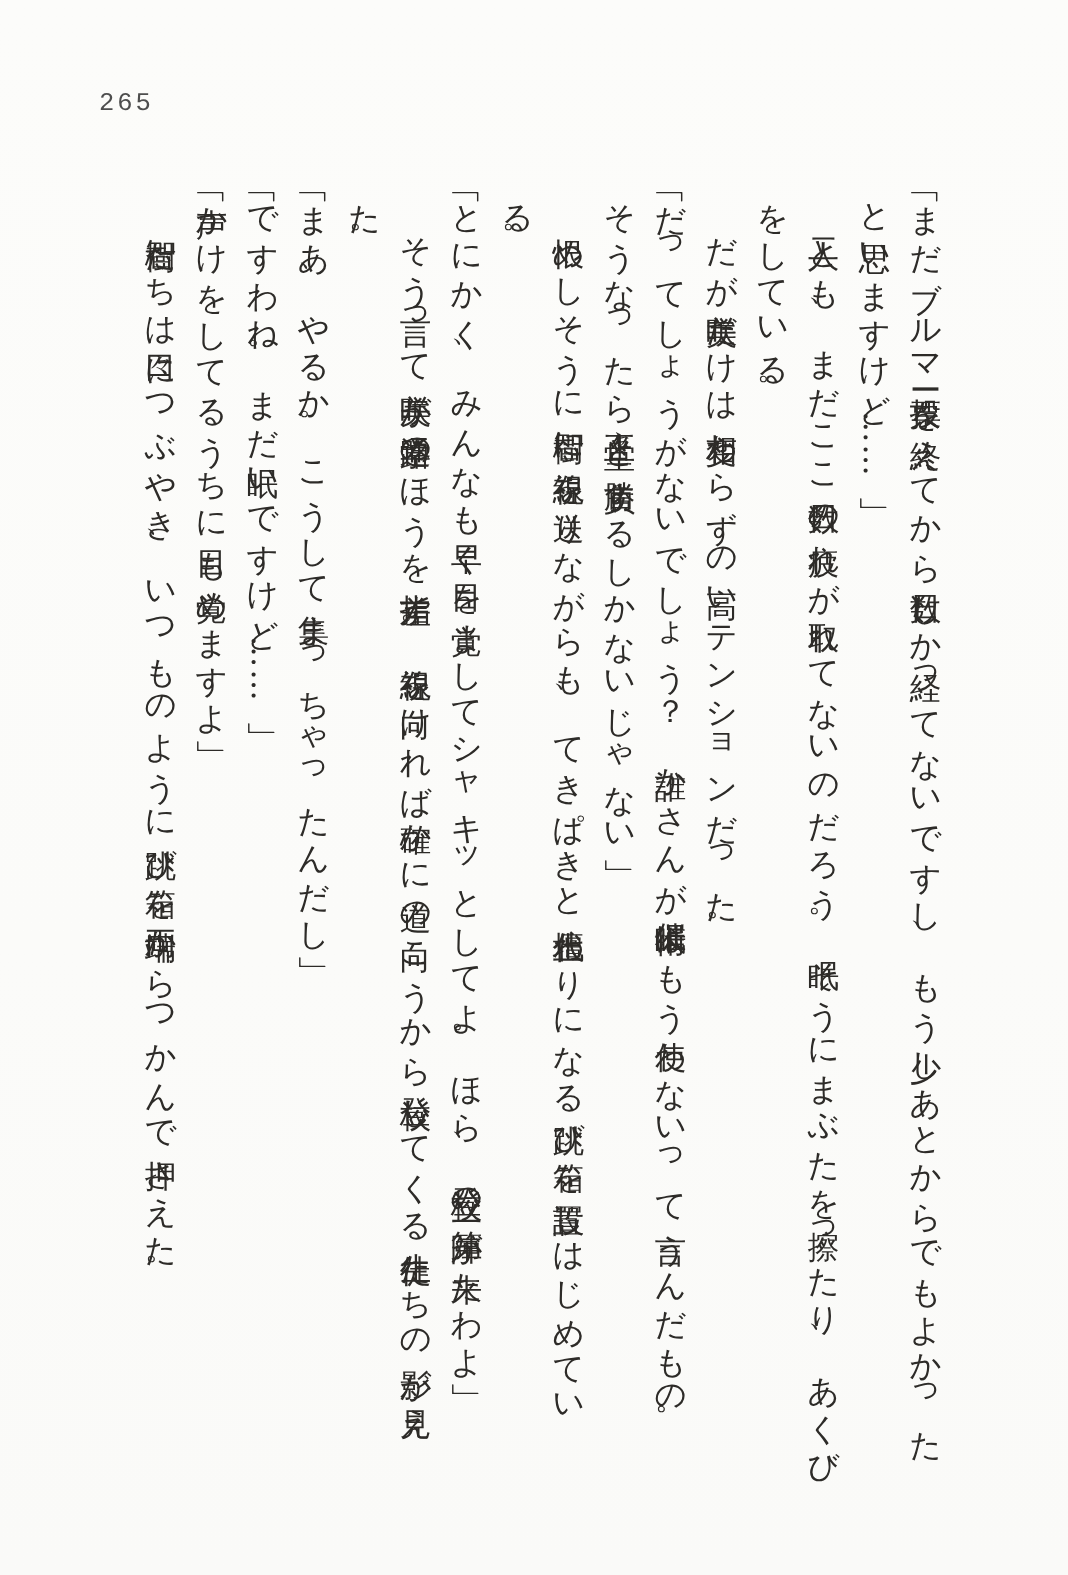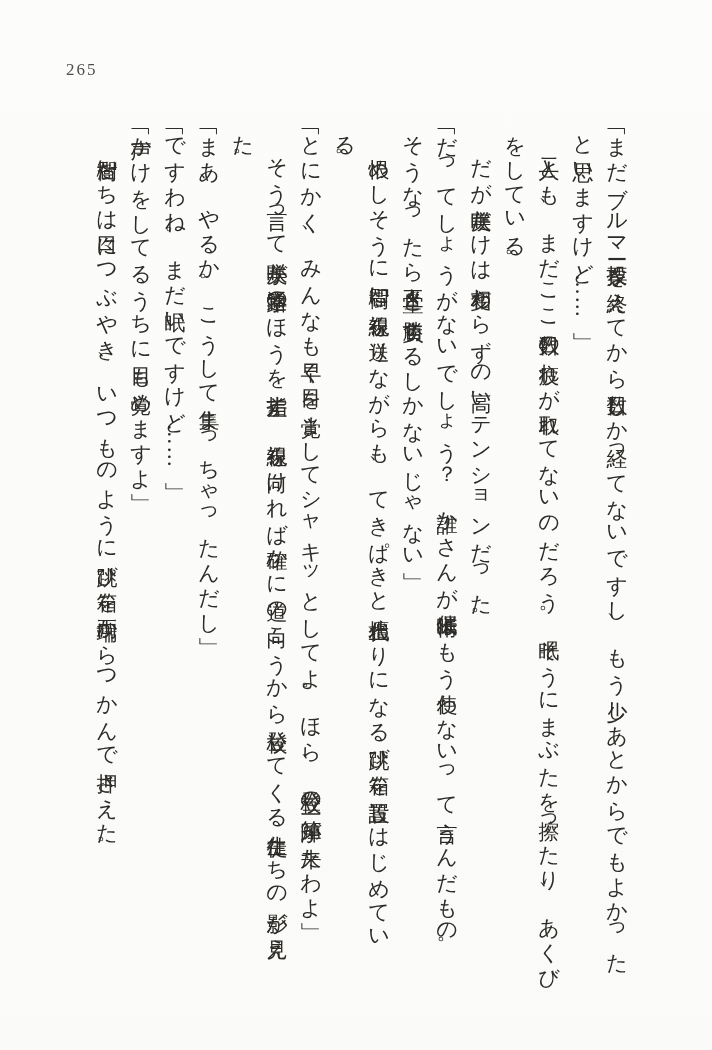--- a/index.html
+++ b/index.html
@@ -19,21 +19,21 @@
     inset: 0;
     background: linear-gradient(180deg, #fcfcfa 0%, #fbfbf9 60%, #fafaf8 100%);
   }
   .page-number {
     position: absolute;
     top: 60px;
     left: 66px;
     font-size: 17px;
     color: #4e4e4e;
     letter-spacing: 2px;
-    font-family: Liberation Serif, serif;
+    font-family: Liberation Mono, monospace;
   }
   .text-block {
     position: absolute;
     top: 121px;
     right: 78px;
     height: 858px;
     width: 584px;
     writing-mode: vertical-rl;
     text-orientation: mixed;
     font-size: 21px;

